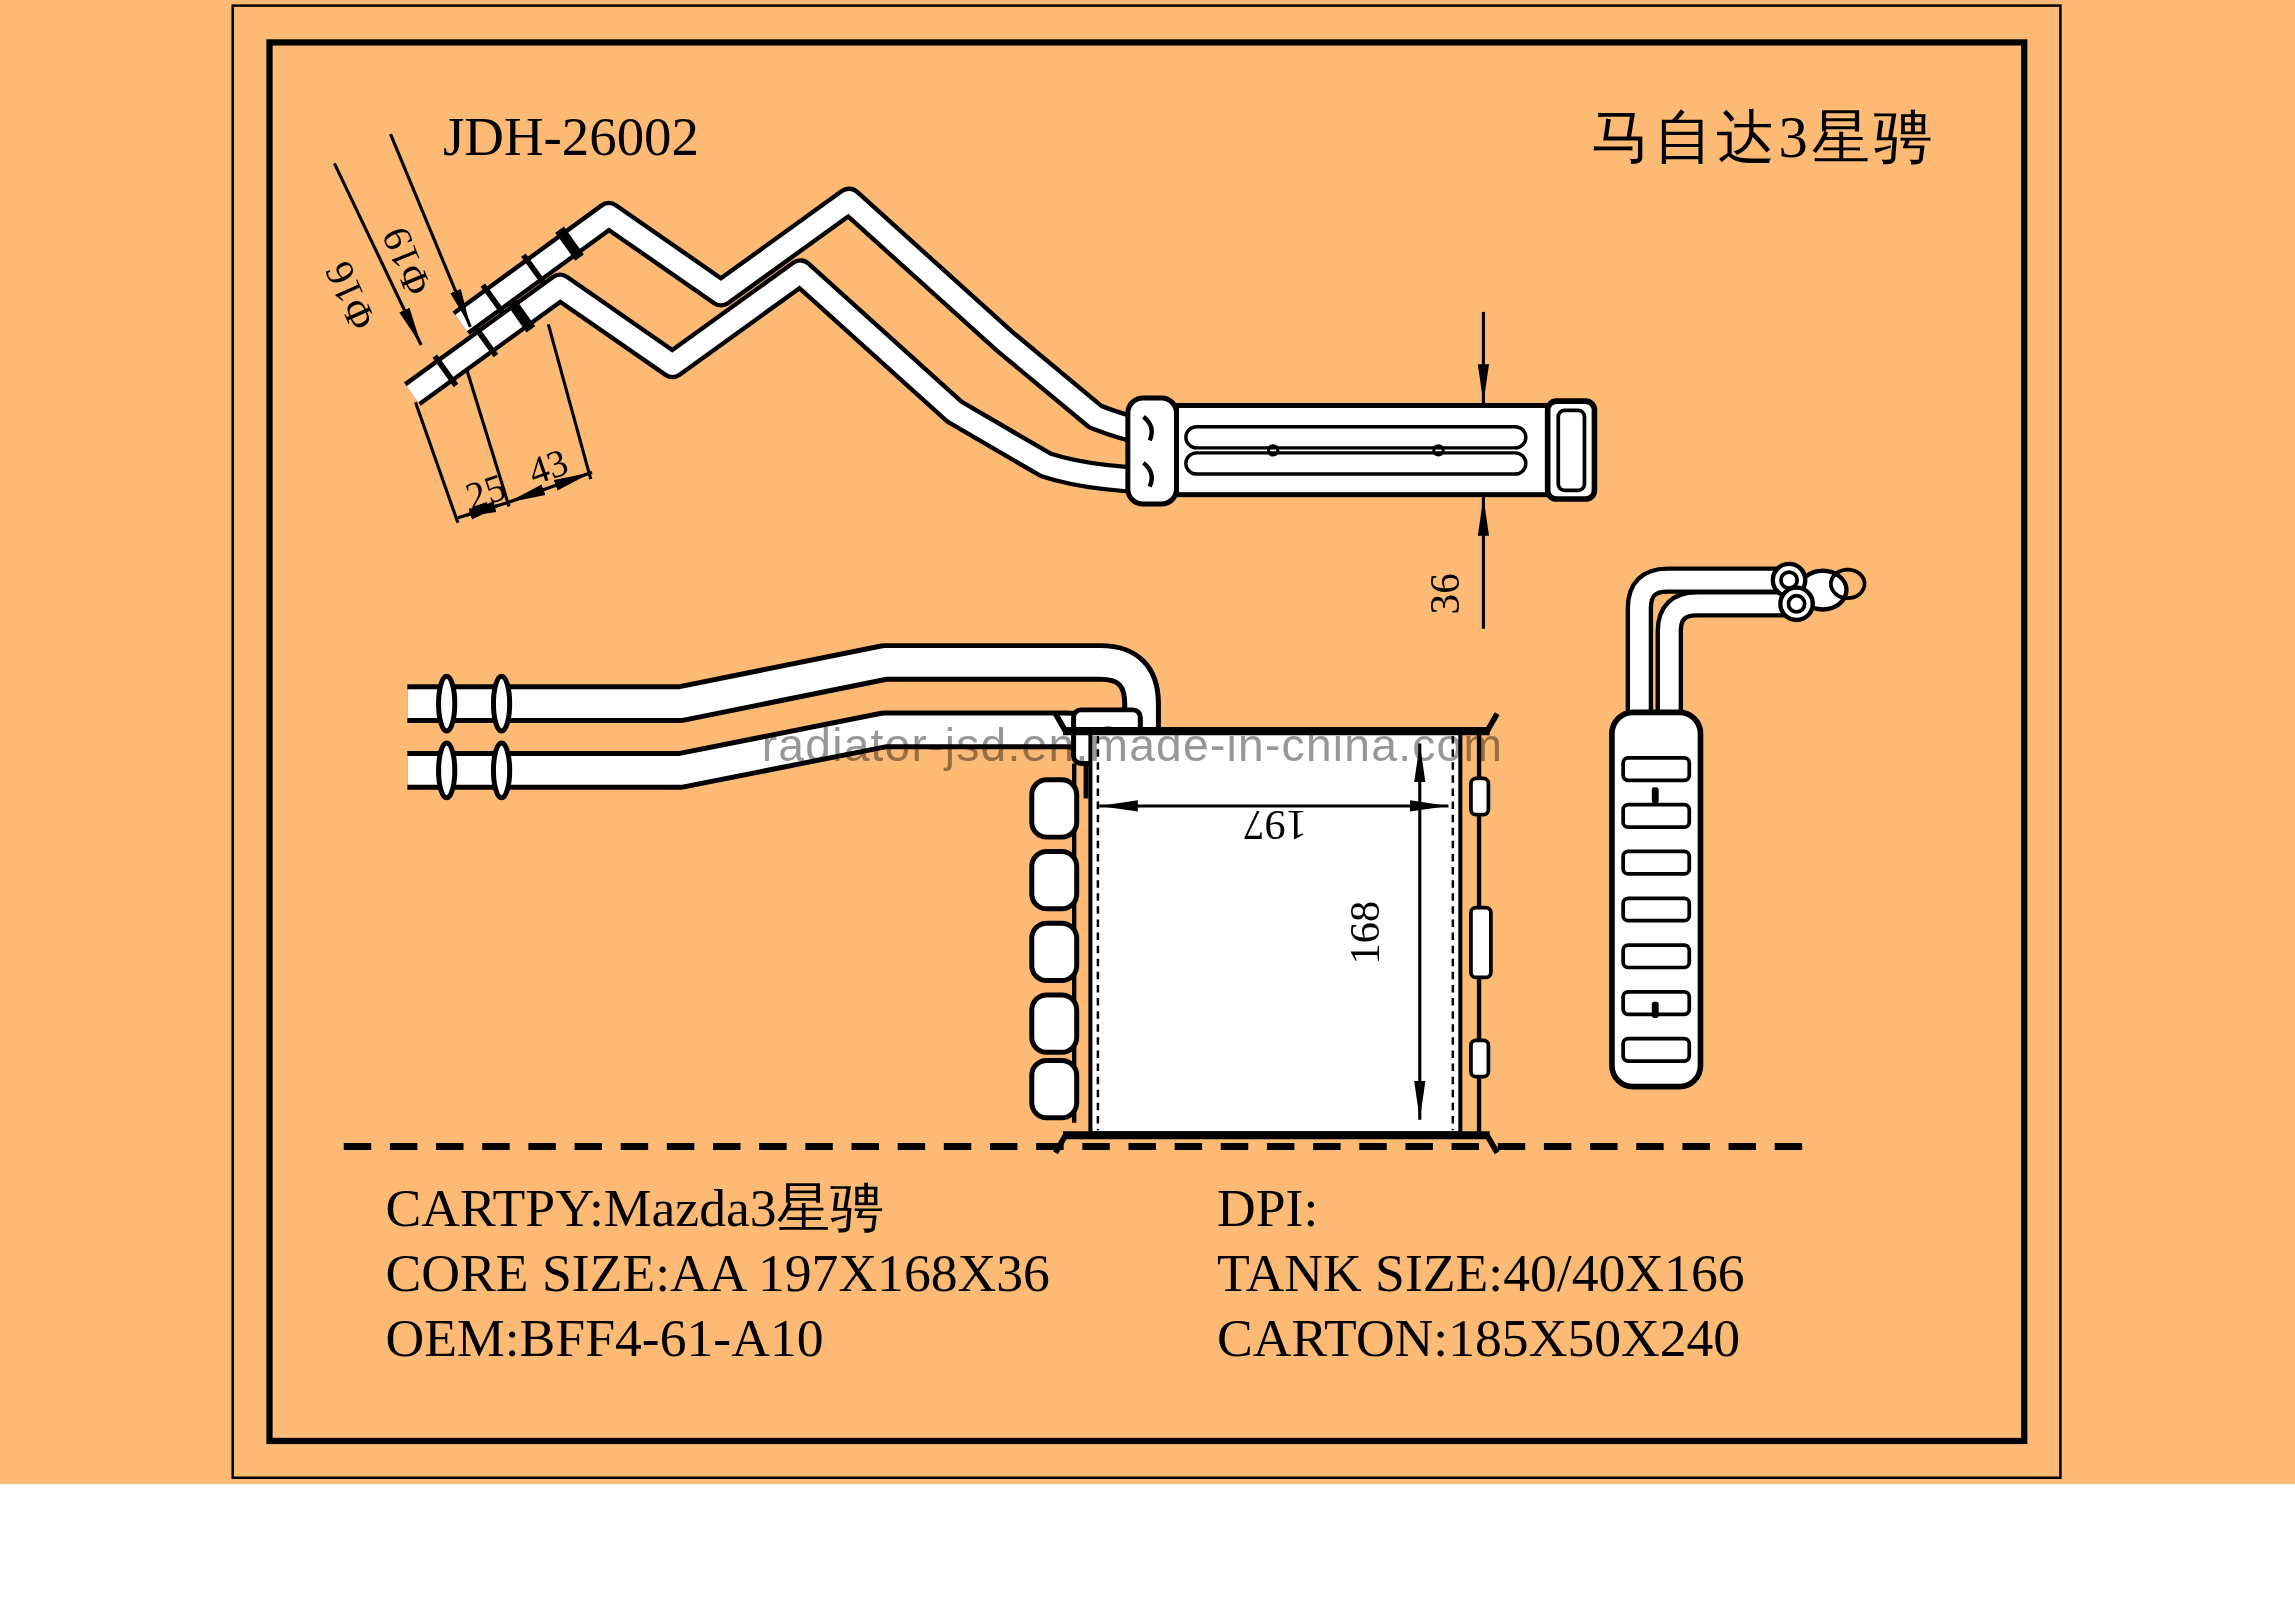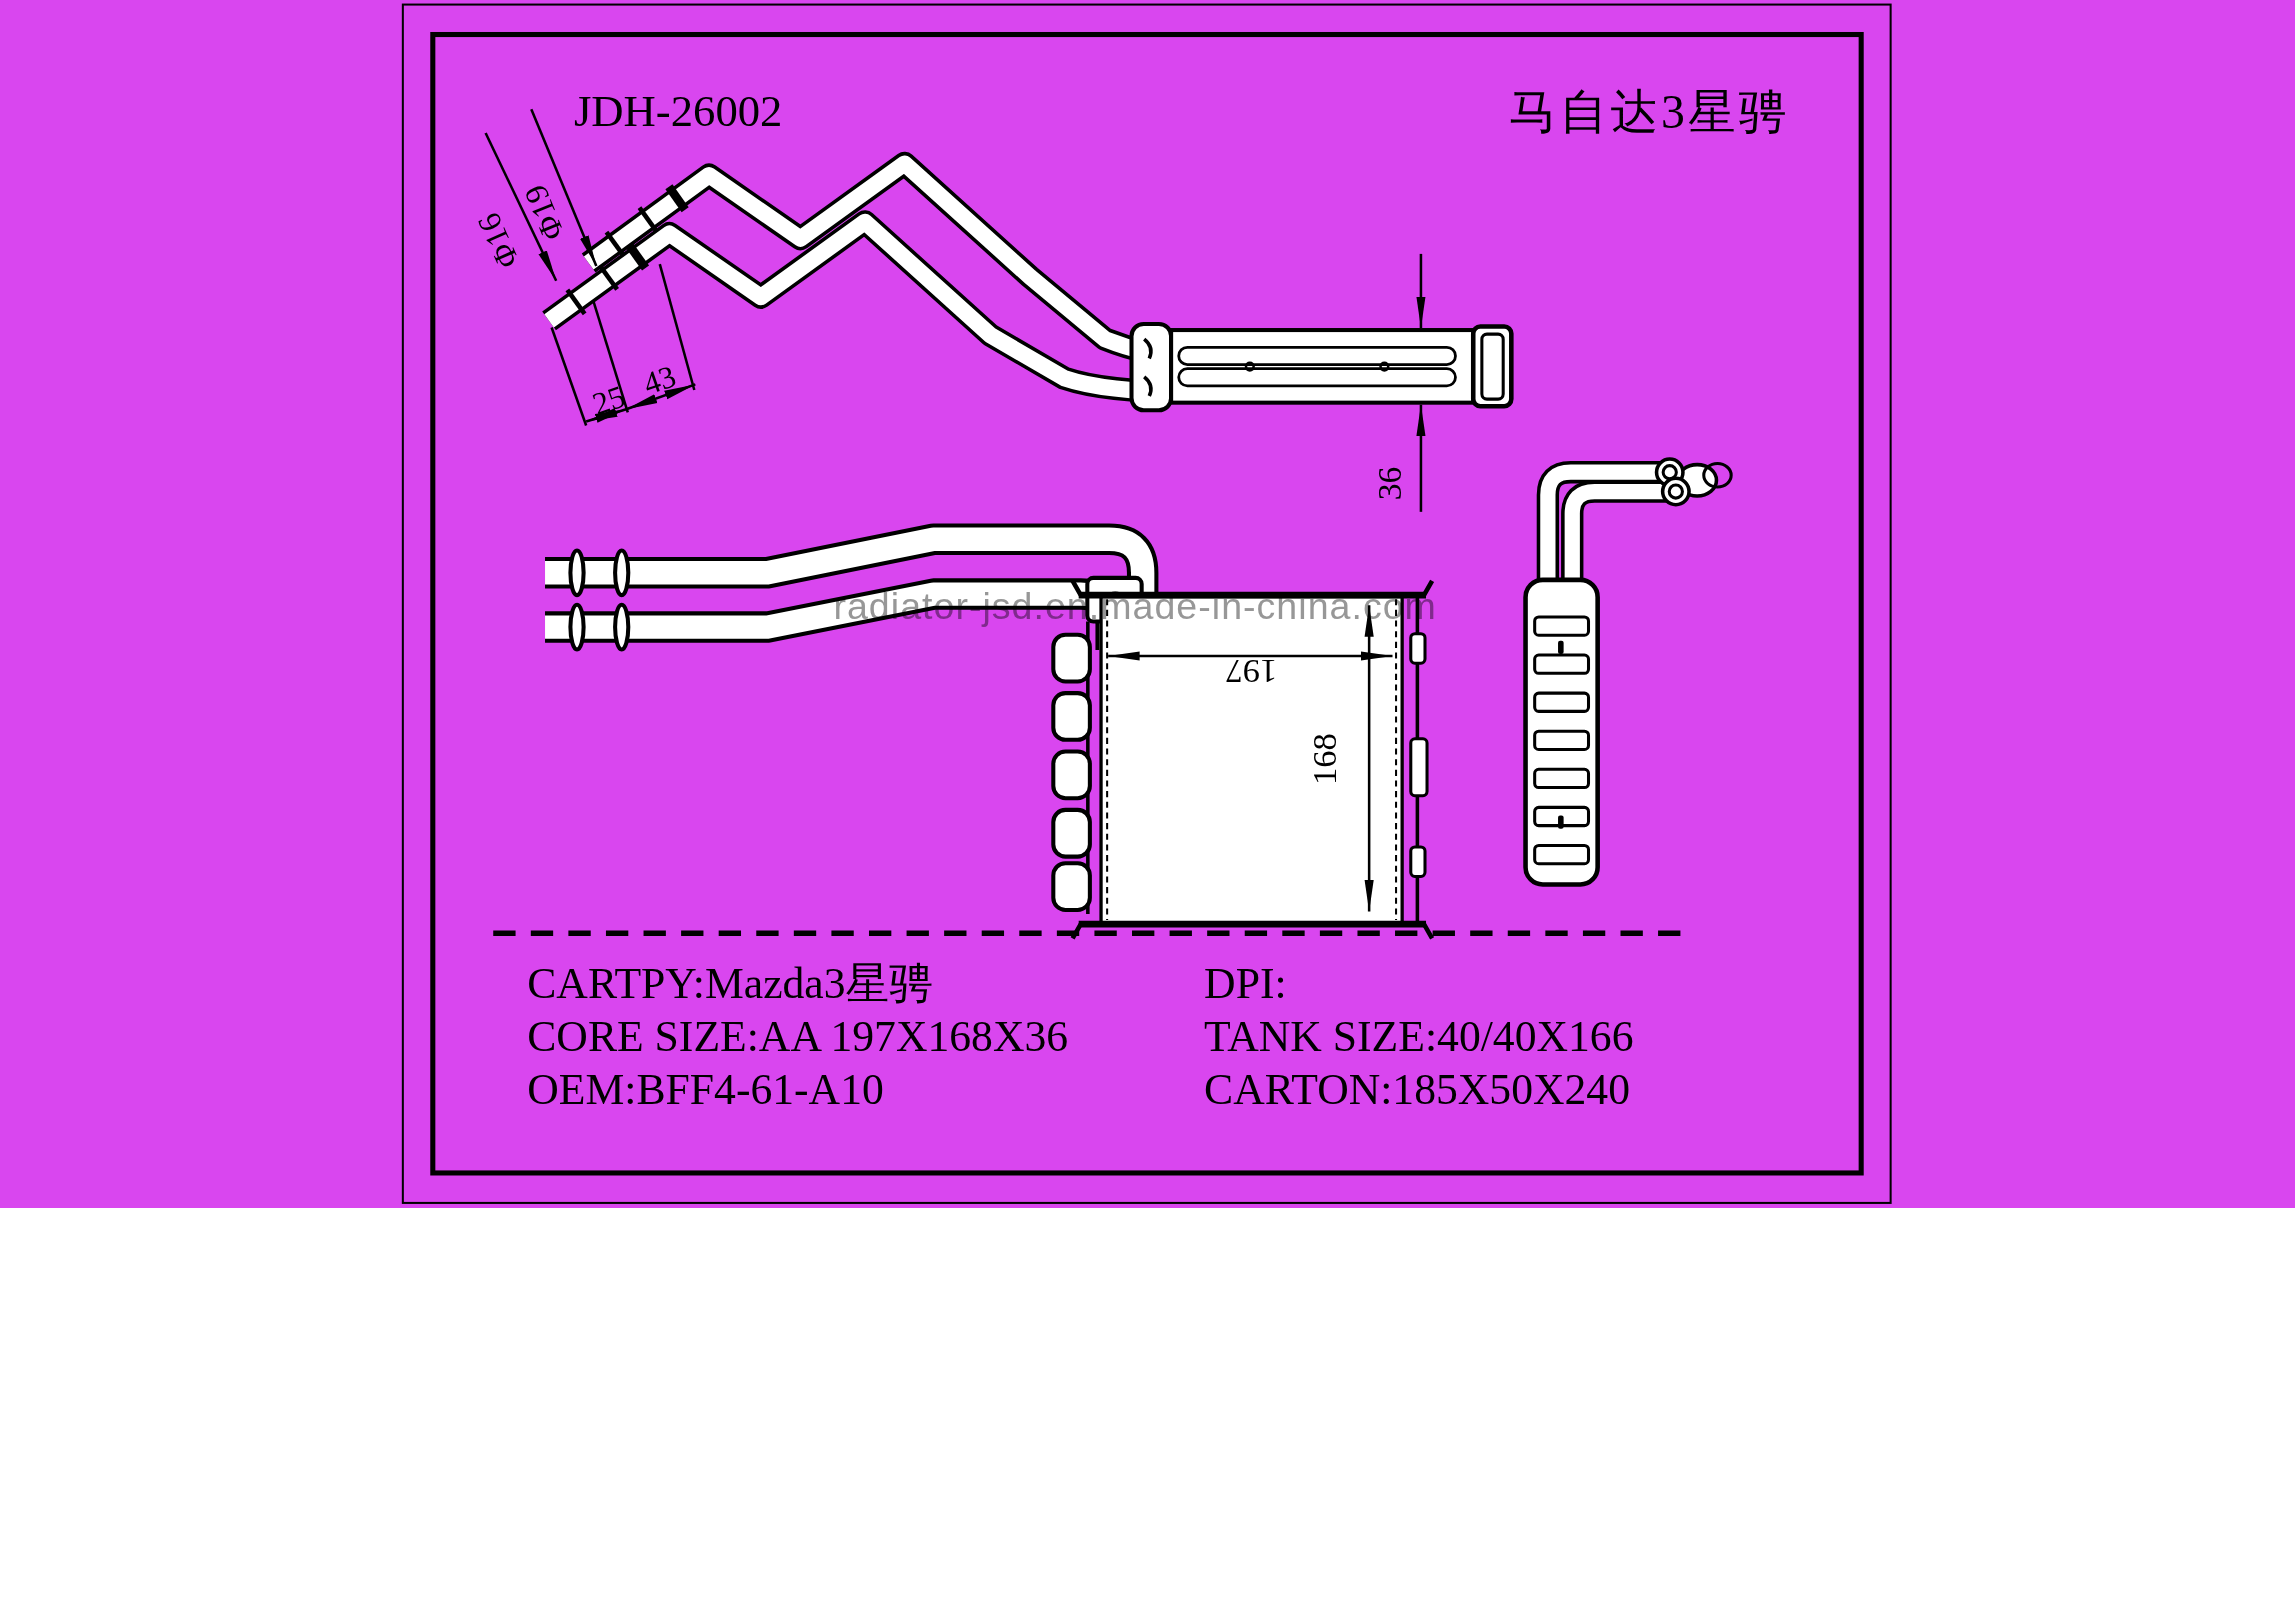--- a/index.html
+++ b/index.html
@@ -1,16 +1,16 @@
 <!DOCTYPE html>
 <html style="font-size:11px"><head>
 <meta charset="utf-8">
 <style>
   html,body{margin:0;padding:0;background:#fff;}
-  .sheet{position:relative;width:2295px;height:1208px;background:#d946ef;overflow:hidden;}
+  .sheet{position:relative;width:2295px;height:1484px;background:#fdba74;overflow:hidden;}
   svg{display:block;width:100%;height:100%;}
   text{fill:#000;}
   .cad{font-family:"Liberation Serif","DejaVu Serif",serif;}
   .wm{font-family:"Liberation Sans","DejaVu Sans",sans-serif;fill:#8c8c8c;letter-spacing:2px;mix-blend-mode:multiply;opacity:.9;}
   .ln{stroke:#000;fill:none;}
   .wfill{fill:#fff;stroke:#000;}
 </style>
 </head>
 <body>
 

